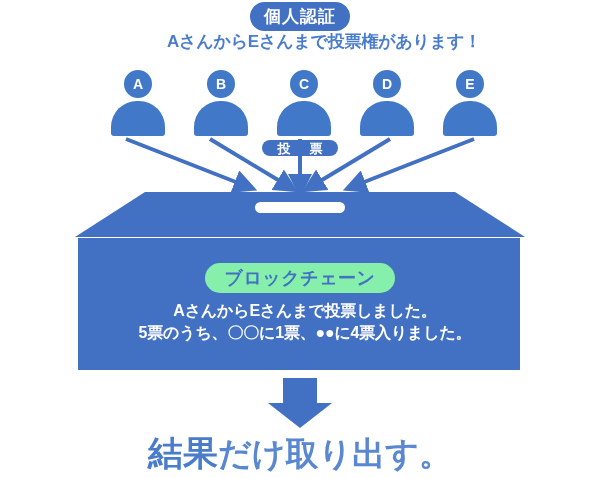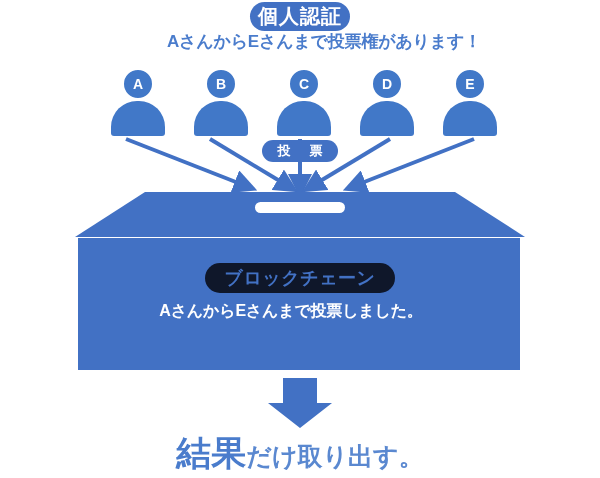--- a/index.html
+++ b/index.html
@@ -21,21 +21,21 @@
   
   .top-pill {
     position: absolute;
     left: 250px;
     top: 2px;
     width: 100px;
     height: 29px;
     border-radius: 15px;
     background: #4271c4;
     color: #ffffff;
-    font-size: 20px;
+    font-size: 17px;
     font-weight: bold;
     display: flex;
     align-items: center;
     justify-content: center;
     letter-spacing: 1px;
     box-sizing: border-box;
   }
 
   
   .subtitle {
@@ -103,28 +103,27 @@
     height: 478px;
     pointer-events: none;
   }
 
   
   .vote-pill {
     position: absolute;
     left: 262px;
     top: 140px;
     width: 76px;
-    height: 22px;
+    height: 16px;
     border-radius: 11px;
     background: #4271c4;
     color: #ffffff;
     font-size: 13px;
     font-weight: bold;
     display: flex;
-    align-items: center;
     justify-content: center;
     letter-spacing: 3px;
     text-indent: 3px;
     box-sizing: border-box;
   }
 
   
   .box-body {
     position: absolute;
     left: 78px;
@@ -133,39 +132,40 @@
     height: 132px;
     background: #4271c4;
   }
   .box-label-pill {
     position: absolute;
     left: 205px;
     top: 263px;
     width: 190px;
     height: 30px;
     border-radius: 15px;
-    background: #0f172a;
+    background: #86efac;
     color: #4271c4;
     font-size: 18px;
     font-weight: bold;
     display: flex;
     align-items: center;
     justify-content: center;
     letter-spacing: 0.5px;
     box-sizing: border-box;
   }
   .box-text {
     position: absolute;
-    left: 70px;
+    left: 78px;
     width: 442px;
     text-align: center;
     color: #ffffff;
     font-weight: bold;
     font-size: 16px;
     letter-spacing: -0.2px;
+    padding-left: 6px;
   }
   .box-text.l1 { top: 301px; }
   .box-text.l2 { top: 323px; }
 
   
   .headline {
     position: absolute;
     left: 0;
     top: 430px;
     width: 600px;
@@ -173,21 +173,21 @@
     white-space: nowrap;
   }
   .headline .strong {
     color: #4a7ccc;
     font-size: 35px;
     font-weight: bold;
     letter-spacing: 0px;
   }
   .headline .rest {
     color: #5a88d0;
-    font-size: 25px;
+    font-size: 33px;
     font-weight: bold;
     letter-spacing: 0px;
   }
 </style>
 </head>
 <body>
 
 <div id="stage">
 
   <div class="top-pill">
@@ -255,18 +255,19 @@
     <span>投　票</span>
   </div>
 
   <div class="box-body"></div>
 
   <div class="box-label-pill">
     <span>ブロックチェーン</span>
   </div>
 
   <div class="box-text l1">AさんからEさんまで投票しました。</div>
+  <div class="box-text l2">5票のうち、〇〇に1票、●●に4票入りました。</div>
 
   <div class="headline">
     <span class="strong">結果</span><span class="rest">だけ取り出す。</span>
   </div>
 
 </div>
 
 </body></html>

